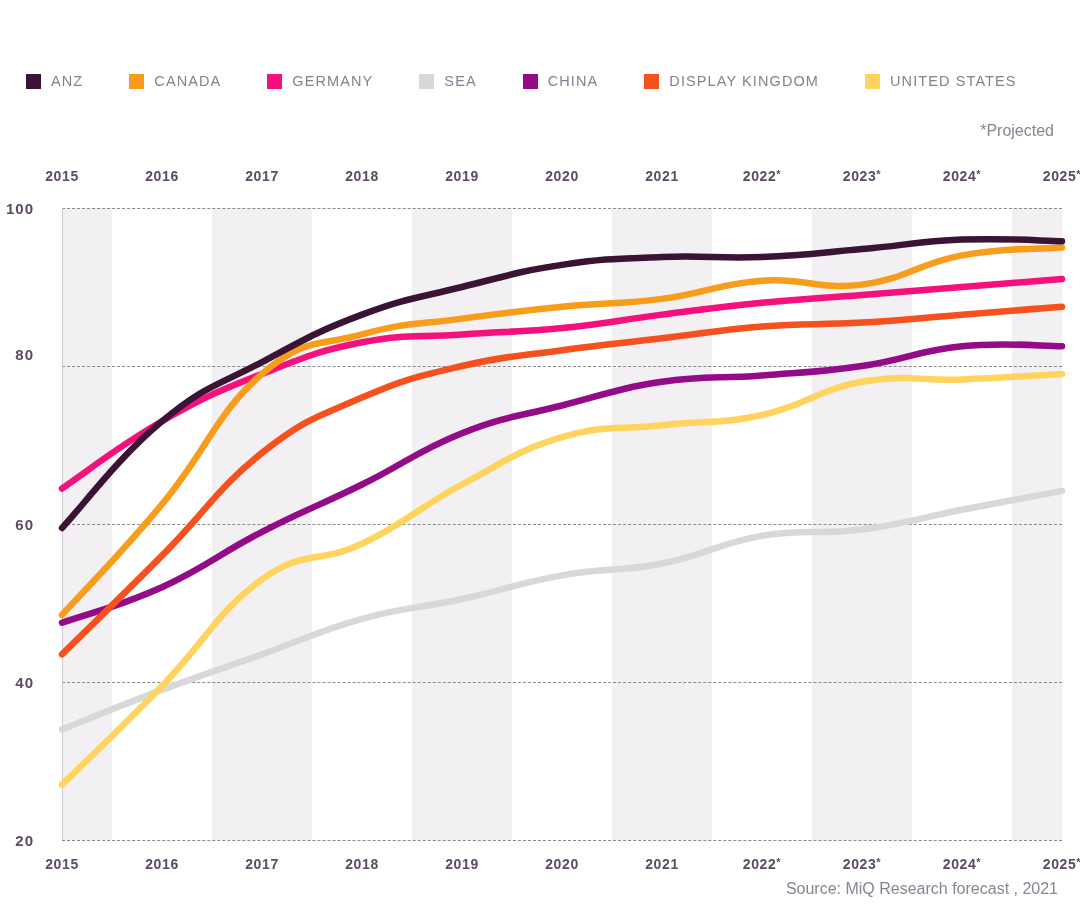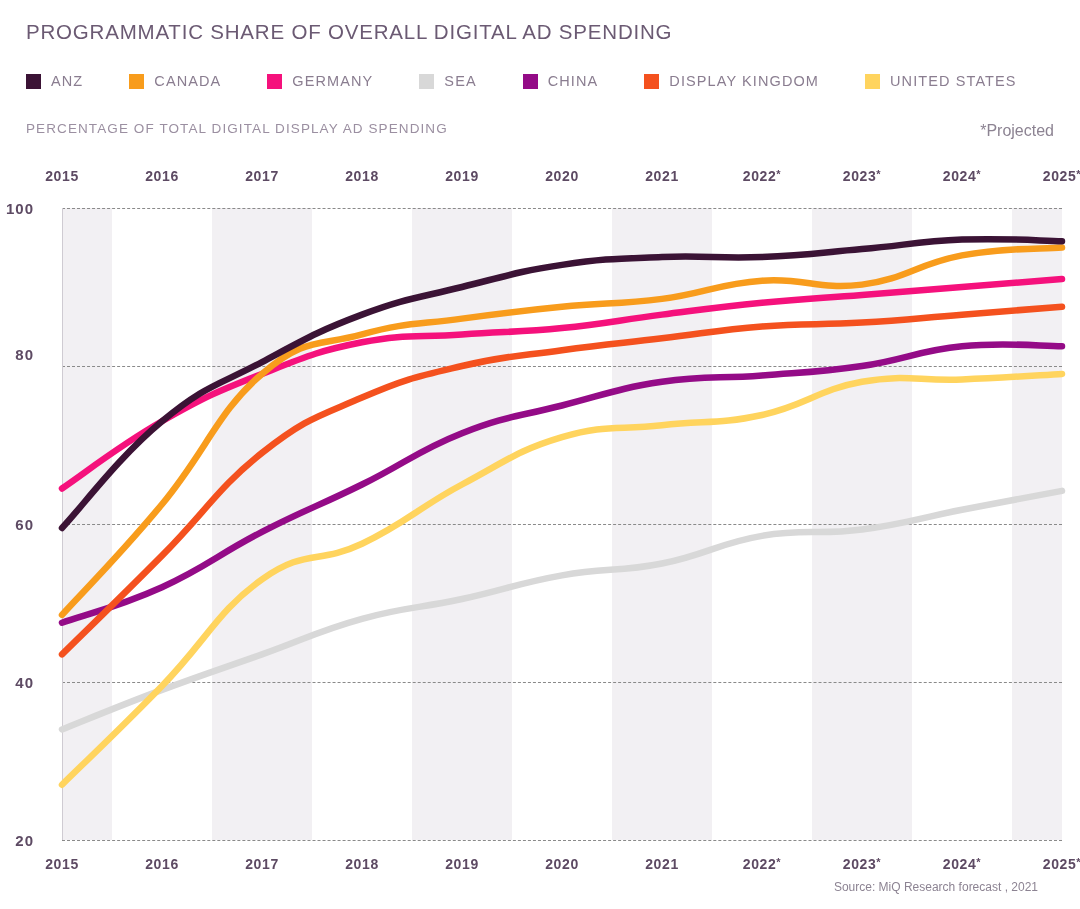--- a/index.html
+++ b/index.html
@@ -67,30 +67,29 @@
     letter-spacing: 1px; white-space: nowrap; text-align: right;
   }
   .yaxis-line {
     position: absolute; left: 0; top: 0; width: 0; height: 632px;
     border-left: 1px solid #cfcbd2;
   }
   svg.lines { position: absolute; left: 0; top: 0; width: 1000px; height: 632px; overflow: visible; }
   svg.lines path { fill: none; stroke-width: 6.5; stroke-linecap: round; stroke-linejoin: round; }
 
   .source {
-    position: absolute; right: 42px; top: 880px;
-    font-size: 12px; color: #8c8392; white-space: nowrap;
+    position: absolute; right: 22px; top: 880px;
+    font-size: 16px; color: #8c8392; white-space: nowrap;
   }
 </style>
 </head>
 <body>
 
 <div id="page">
 
-  <div class="title">PROGRAMMATIC SHARE OF OVERALL DIGITAL AD SPENDING</div>
 
   <div class="legend" id="legend">
       <div class="legend-item">
         <span class="legend-swatch" style="background: rgb(59, 19, 53);"></span>
         <span class="legend-label">ANZ</span>
       </div>
       <div class="legend-item">
         <span class="legend-swatch" style="background: rgb(248, 156, 28);"></span>
         <span class="legend-label">CANADA</span>
       </div>
@@ -109,21 +108,20 @@
       <div class="legend-item">
         <span class="legend-swatch" style="background: rgb(244, 81, 30);"></span>
         <span class="legend-label">DISPLAY KINGDOM</span>
       </div>
       <div class="legend-item">
         <span class="legend-swatch" style="background: rgb(255, 212, 94);"></span>
         <span class="legend-label">UNITED STATES</span>
       </div>
     </div>
 
-  <div class="subtitle">PERCENTAGE OF TOTAL DIGITAL DISPLAY AD SPENDING</div>
   <div class="projected-note">*Projected</div>
 
   <div class="xaxis-top" id="xaxis-top">
       <div class="xtick" style="left: 62px;">2015</div>
       <div class="xtick" style="left: 162px;">2016</div>
       <div class="xtick" style="left: 262px;">2017</div>
       <div class="xtick" style="left: 362px;">2018</div>
       <div class="xtick" style="left: 462px;">2019</div>
       <div class="xtick" style="left: 562px;">2020</div>
       <div class="xtick" style="left: 662px;">2021</div>

